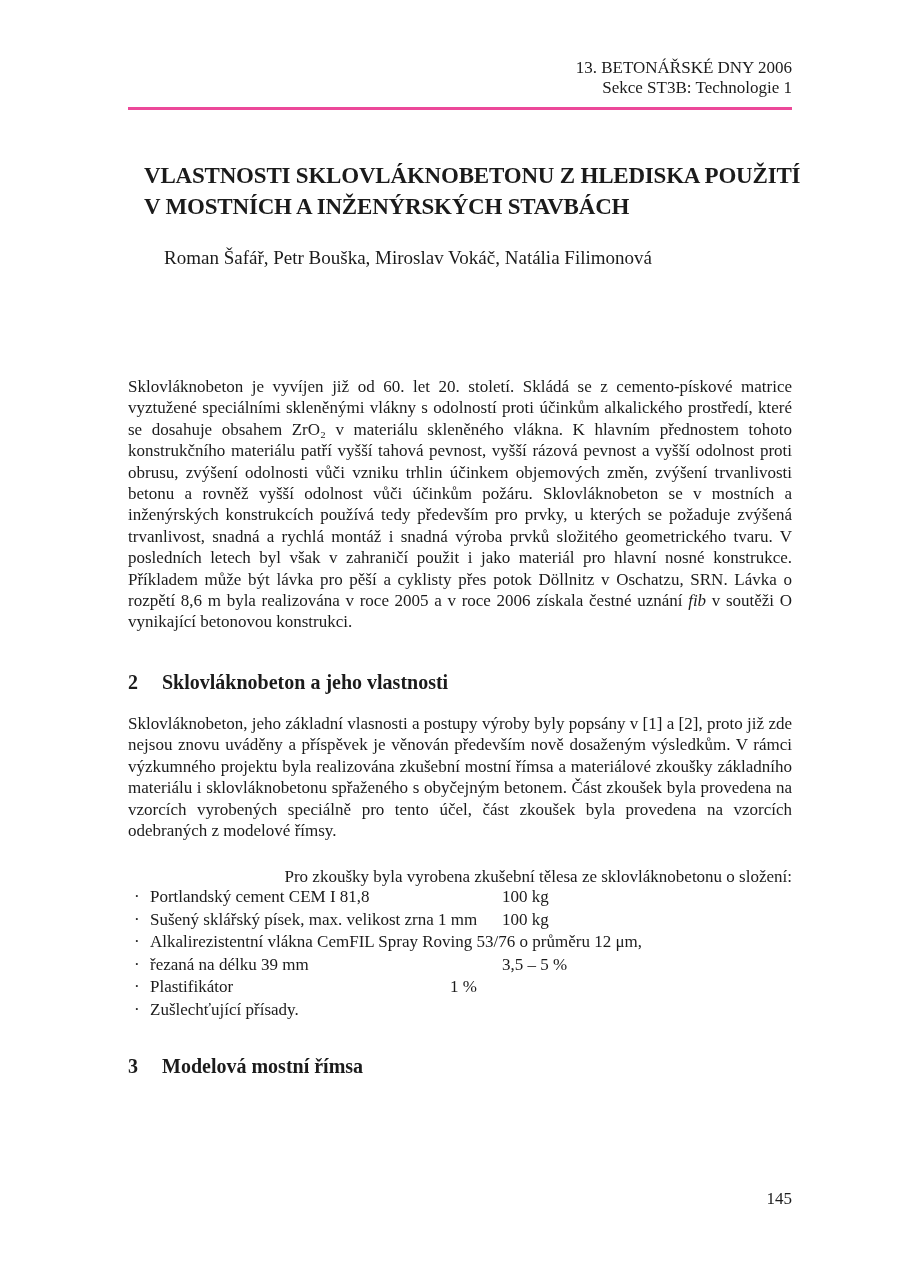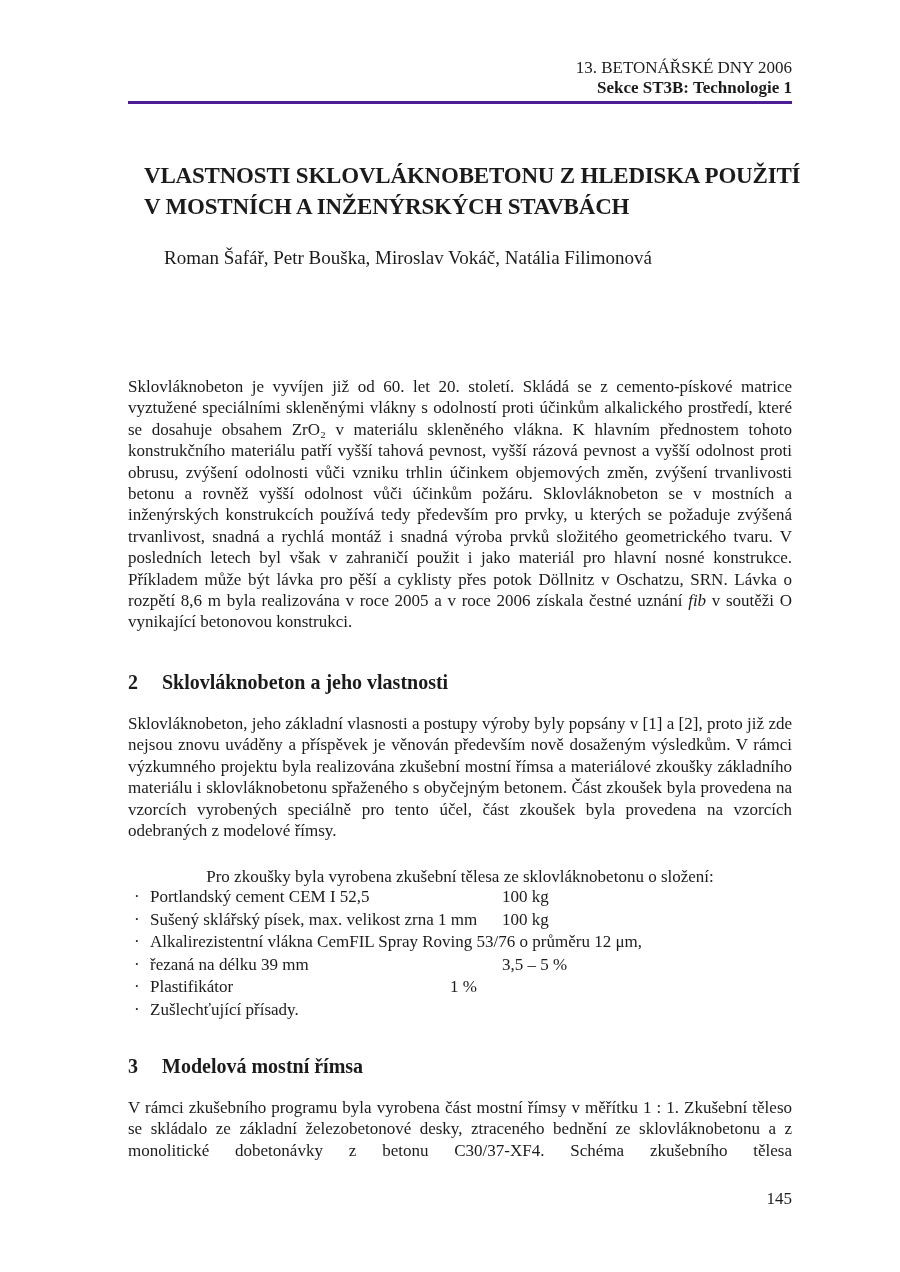--- a/index.html
+++ b/index.html
@@ -14,24 +14,24 @@
     overflow: hidden;
   }
   .block { position: absolute; left: 128px; width: 664px; }
 
   
   .running-head {
     top: 58px;
     text-align: right;
     font-size: 17px;
     line-height: 20px;
-    border-bottom: 3px solid #4c1d95;
-    padding-bottom: 3px;
+    border-bottom: 3px solid #ec4899;
+    padding-bottom: 9px;
   }
-  .running-head .line2 { font-weight: bold; }
+  .running-head .line2 { font-weight: normal; }
 
   
   .paper-title {
     top: 144px;
     font-size: 23px;
     line-height: 31px;
     font-weight: bold;
     letter-spacing: -0.2px;
   }
 
@@ -48,21 +48,21 @@
   
   .body-p {
     font-size: 17px;
     line-height: 21.4px;
     text-align: justify;
     margin: 0;
   }
   .p-s1 { top: 376px; }
   .p-s2 { top: 713px; }
   .p-s3 { top: 1097px; text-align-last: justify; }
-  .p-intro { top: 866px; text-align: center; }
+  .p-intro { top: 866px; text-align: right; }
   .italic { font-style: italic; }
 
   
   .comp-list {
     top: 886px;
     list-style: none;
     margin: 0;
     padding: 0;
     font-size: 17px;
   }
@@ -110,21 +110,21 @@
     <span class="sec-num">2</span><span>Sklovláknobeton a jeho vlastnosti</span>
   </div>
 
   <p class="block body-p p-s2">Sklovláknobeton, jeho základní vlasnosti a postupy výroby byly popsány v [1] a [2], proto již zde nejsou znovu uváděny a příspěvek je věnován především nově dosaženým výsledkům. V rámci výzkumného projektu byla realizována zkušební mostní římsa a materiálové zkoušky základního materiálu i sklovláknobetonu spřaženého s obyčejným betonem. Část zkoušek byla provedena na vzorcích vyrobených speciálně pro tento účel, část zkoušek byla provedena na vzorcích odebraných z modelové římsy.</p>
 
   <p class="block body-p p-intro">Pro zkoušky byla vyrobena zkušební tělesa ze sklovláknobetonu o složení:</p>
 
   <ul class="block comp-list">
     <li>
       <span class="bullet">·</span>
-      <span class="li-text">Portlandský cement CEM I 52,5</span>
+      <span class="li-text">Portlandský cement CEM I 81,8</span>
       <span class="li-value">100 kg</span>
     </li>
     <li>
       <span class="bullet">·</span>
       <span class="li-text">Sušený sklářský písek, max. velikost zrna 1 mm</span>
       <span class="li-value">100 kg</span>
     </li>
     <li>
       <span class="bullet">·</span>
       <span class="li-text">Alkalirezistentní vlákna CemFIL Spray Roving 53/76 o průměru 12 μm,</span>
@@ -144,17 +144,16 @@
       <span class="bullet">·</span>
       <span class="li-text">Zušlechťující přísady.</span>
       <span class="li-value"></span>
     </li>
   </ul>
 
   <div class="block sec-heading h-s3">
     <span class="sec-num">3</span><span>Modelová mostní římsa</span>
   </div>
 
-  <p class="block body-p p-s3">V rámci zkušebního programu byla vyrobena část mostní římsy v měřítku 1 : 1. Zkušební těleso se skládalo ze základní železobetonové desky, ztraceného bednění ze sklovláknobetonu a z monolitické dobetonávky z betonu C30/37-XF4. Schéma zkušebního tělesa</p>
 
   <div class="block page-number">145</div>
 
 </div>
 
 </body></html>

